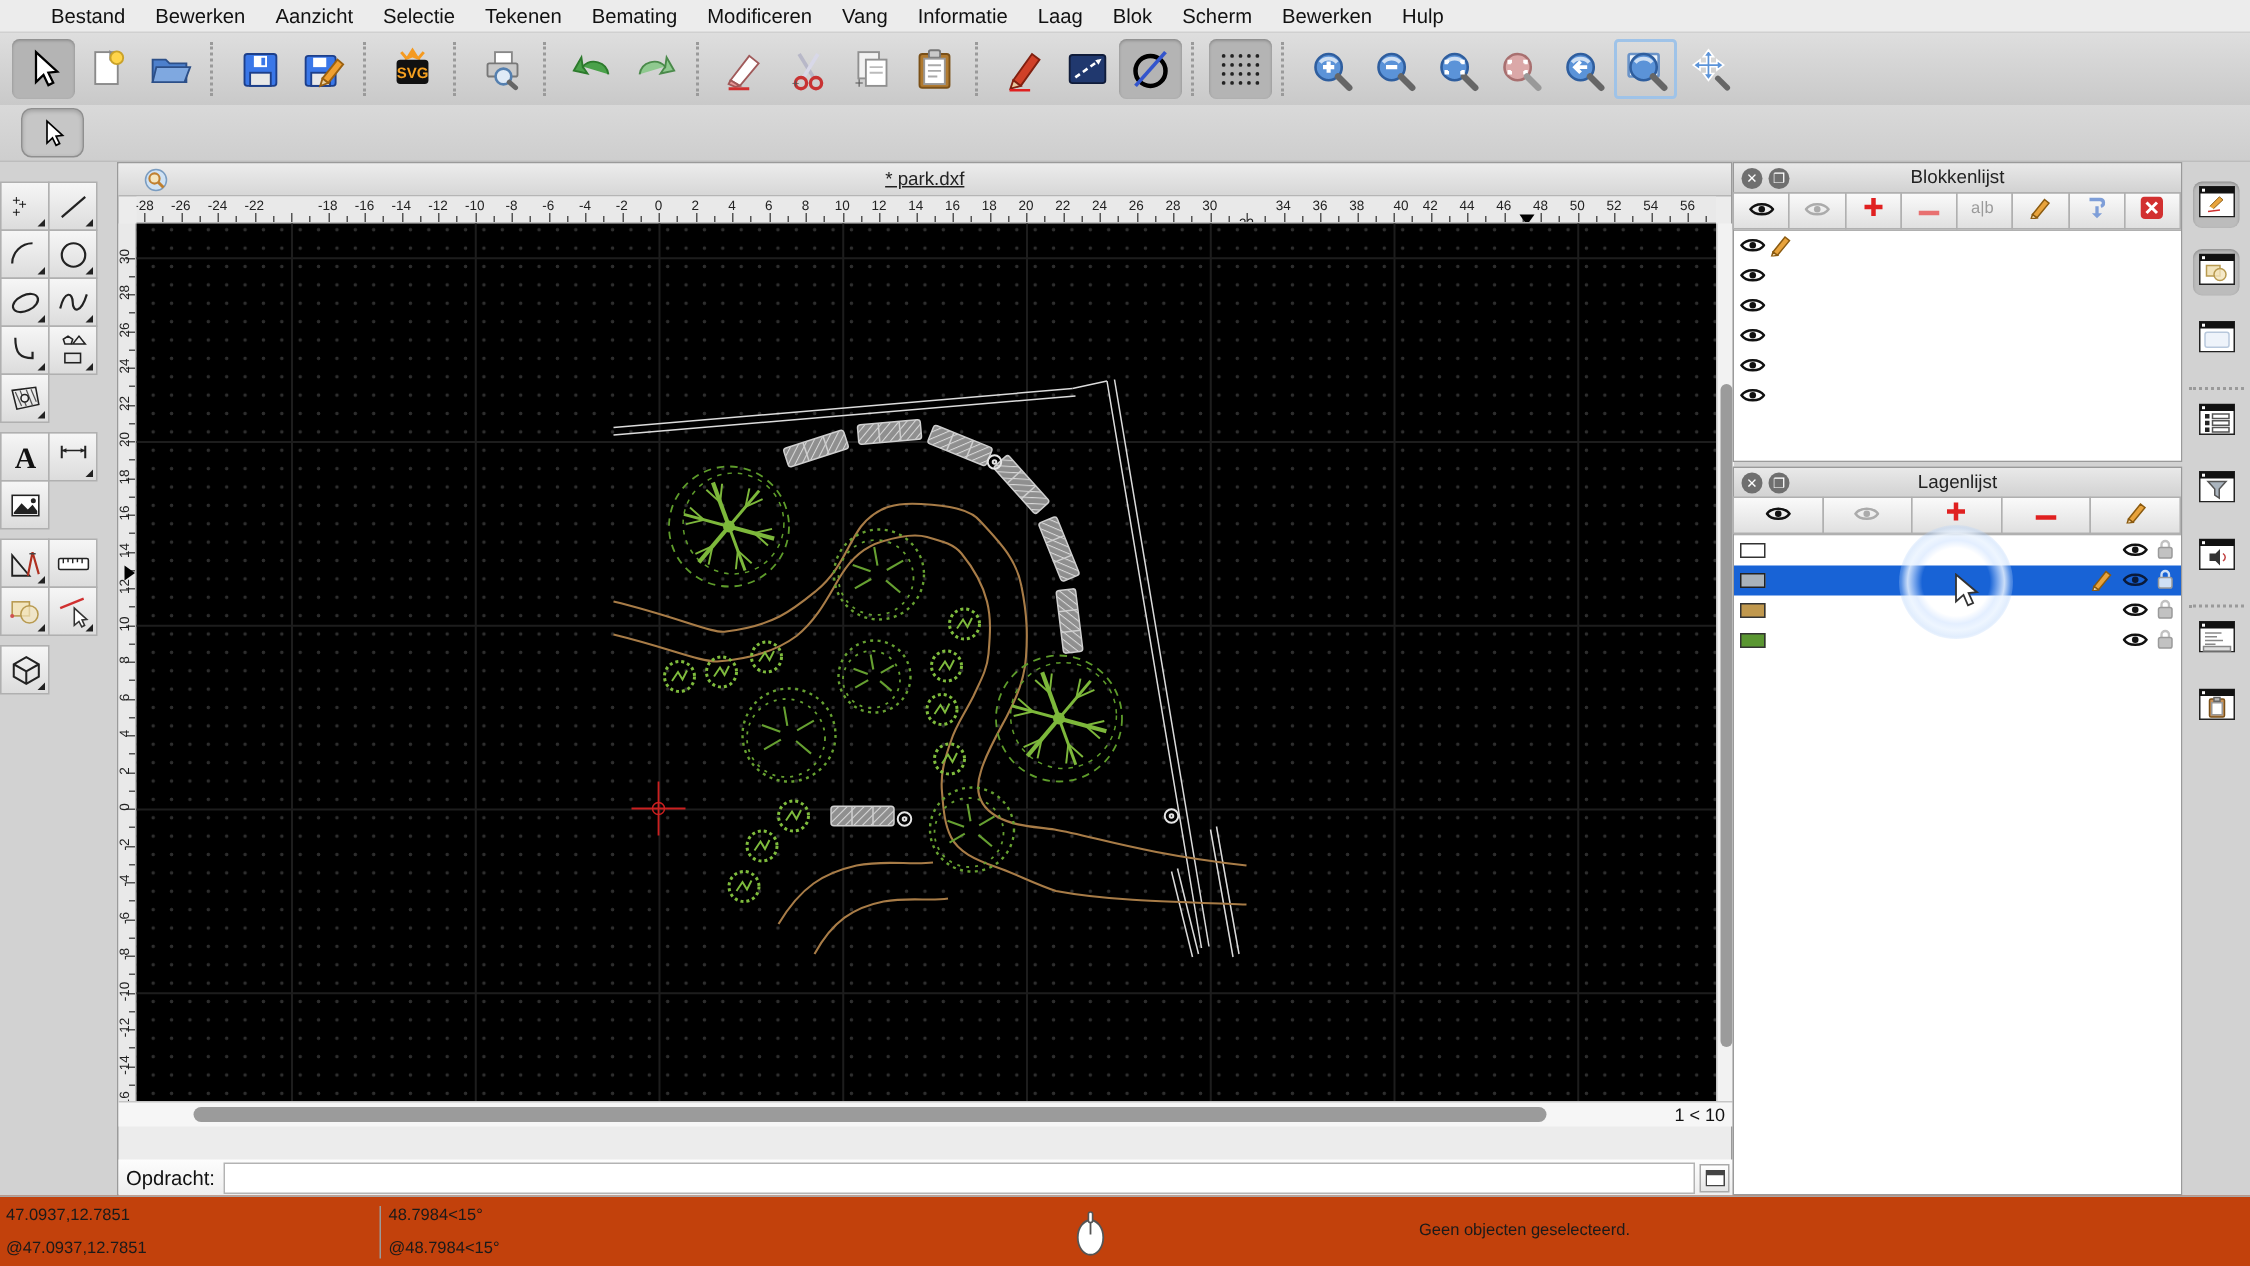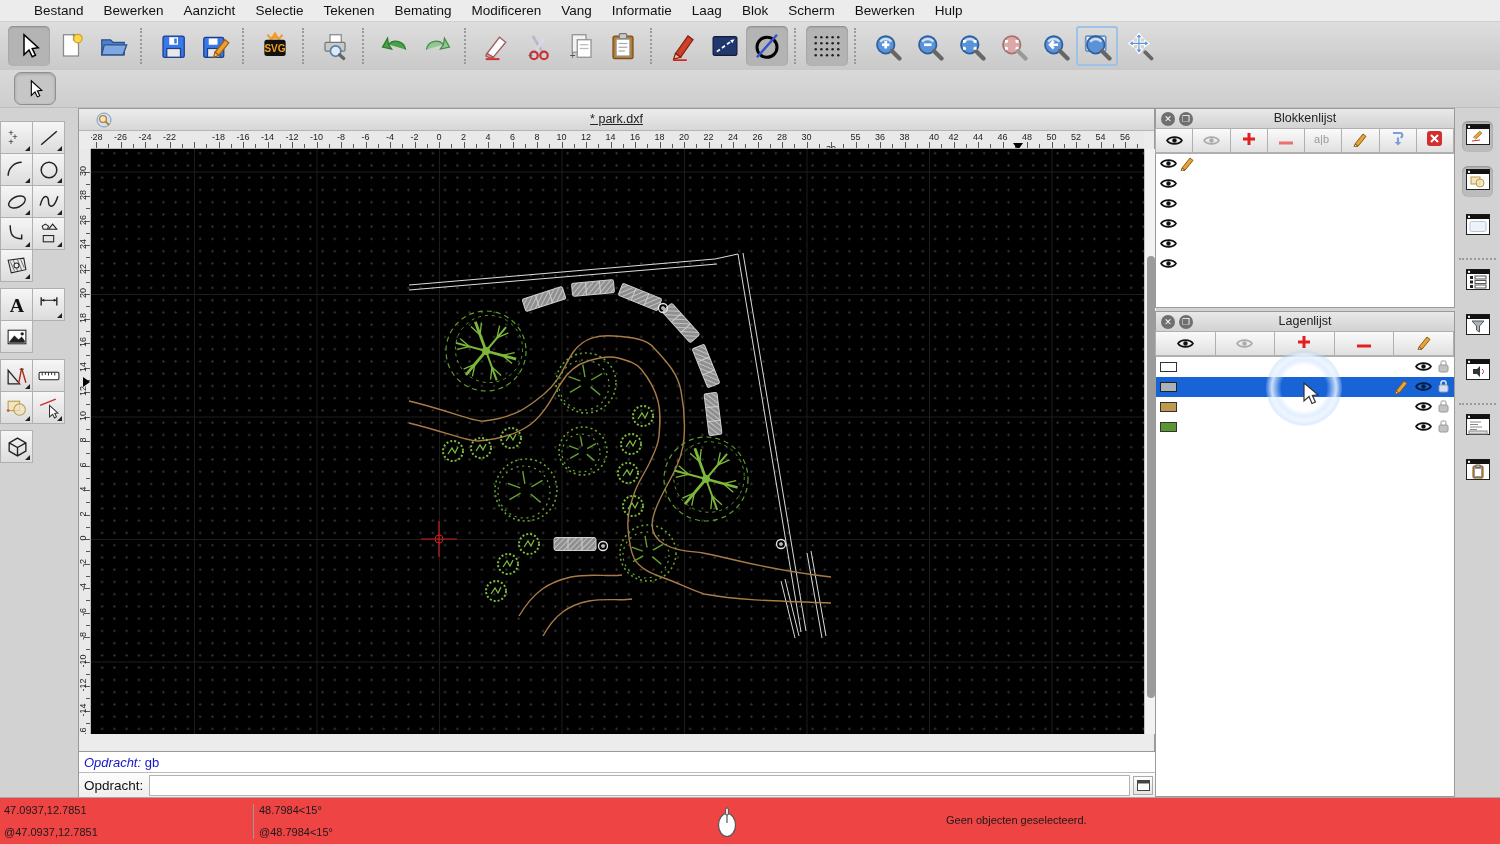--- a/index.html
+++ b/index.html
@@ -99,21 +99,21 @@
   .row-icons { position:absolute; right:5px; top:0; height:20px; display:flex; align-items:center; gap:6px; }
 
   
   #rightstrip { position:absolute; left:1455px; top:108px; width:45px; height:689px; background:#d2d2d2; }
   .strip-btn { position:absolute; left:7px; width:31px; height:31px; display:flex; align-items:center;
     justify-content:center; border-radius:6px; }
   .strip-btn.active { background:#bcbcbc; box-shadow:inset 0 1px 2px rgba(0,0,0,.25); }
   .strip-sep { position:absolute; left:4px; width:37px; border-top:2px dotted #9a9a9a; }
 
   
-  #statusbar { position:absolute; left:0; top:797px; width:1500px; height:47px; background:#ef4444;
+  #statusbar { position:absolute; left:0; top:797px; width:1500px; height:47px; background:#c2410c;
     border-top:1px solid #a8a8a8; font-size:11px; color:#1a1a1a; }
   #statusbar .st { position:absolute; }
   .st-div { position:absolute; left:253px; top:6px; height:35px; border-left:1px solid #9a9a9a; }
 
   
   #halo { position:absolute; left:1266px; top:350px; width:76px; height:76px; border-radius:50%;
     background:radial-gradient(circle, rgba(255,255,255,0) 42%, rgba(205,225,255,.55) 52%,
       rgba(235,244,255,.85) 60%, rgba(180,210,250,.4) 68%, rgba(160,195,245,0) 76%);
     pointer-events:none; }
   #clickcursor { position:absolute; left:1300px; top:382px; pointer-events:none; }
@@ -573,21 +573,21 @@
       <div class="tick" style="left:691.0px;bottom:0;width:1px;height:6px"></div>
       <div class="rlabel" style="left:681.0px;top:1px;width:20px;text-align:center;">28</div>
       <div class="tick" style="left:703.3px;bottom:0;width:1px;height:4px"></div>
       <div class="tick" style="left:715.5px;bottom:0;width:1px;height:6px"></div>
       <div class="rlabel" style="left:705.5px;top:1px;width:20px;text-align:center;">30</div>
       <div class="tick" style="left:727.8px;bottom:0;width:1px;height:4px"></div>
       <div class="tick" style="left:740.0px;bottom:0;width:1px;height:6px"></div>
       <div class="rlabel" style="left:730.0px;top:1px;width:20px;text-align:center;margin-top:12px;">32</div>
       <div class="tick" style="left:752.3px;bottom:0;width:1px;height:4px"></div>
       <div class="tick" style="left:764.5px;bottom:0;width:1px;height:6px"></div>
-      <div class="rlabel" style="left:754.5px;top:1px;width:20px;text-align:center;">55</div>
+      <div class="rlabel" style="left:754.5px;top:1px;width:20px;text-align:center;">34</div>
       <div class="tick" style="left:776.8px;bottom:0;width:1px;height:4px"></div>
       <div class="tick" style="left:789.0px;bottom:0;width:1px;height:6px"></div>
       <div class="rlabel" style="left:779.0px;top:1px;width:20px;text-align:center;">36</div>
       <div class="tick" style="left:801.3px;bottom:0;width:1px;height:4px"></div>
       <div class="tick" style="left:813.5px;bottom:0;width:1px;height:6px"></div>
       <div class="rlabel" style="left:803.5px;top:1px;width:20px;text-align:center;">38</div>
       <div class="tick" style="left:825.8px;bottom:0;width:1px;height:4px"></div>
       <div class="tick" style="left:838.0px;bottom:0;width:1px;height:6px"></div>
       <div class="rlabel" style="left:828.0px;top:1px;width:20px;text-align:right;">40</div>
       <div class="tick" style="left:850.3px;bottom:0;width:1px;height:4px"></div>
@@ -859,21 +859,24 @@
         <g stroke="#cc2020" stroke-width="1.2">
           <line x1="330" y1="390" x2="366" y2="390"></line>
           <line x1="348" y1="372" x2="348" y2="408"></line>
           <circle cx="348" cy="390" r="4" fill="none" stroke-width="1"></circle>
         </g>
       </svg>
   </div>
   <div id="vscroll">
       <div id="vthumb"></div>
     </div>
-  <div id="cmd-history"><span class="lbl">Opdracht:</span><span> gb</span></div>
+  <div id="hscrollrow">
+    <div id="hthumb"></div>
+    <span id="zoomfactor">1 &lt; 10</span>
+  </div>
   <div id="cmd-inputrow">
     <span class="lbl">Opdracht:</span>
     <input id="cmd-input" value="" style="">
     <div id="cmd-popout">
       <svg width="13" height="11" viewBox="0 0 13 11">
           <rect x="0.5" y="0.5" width="12" height="10" fill="#fff" stroke="#444"></rect>
           <rect x="0.5" y="0.5" width="12" height="3" fill="#444"></rect>
         </svg>
     </div>
   </div>

